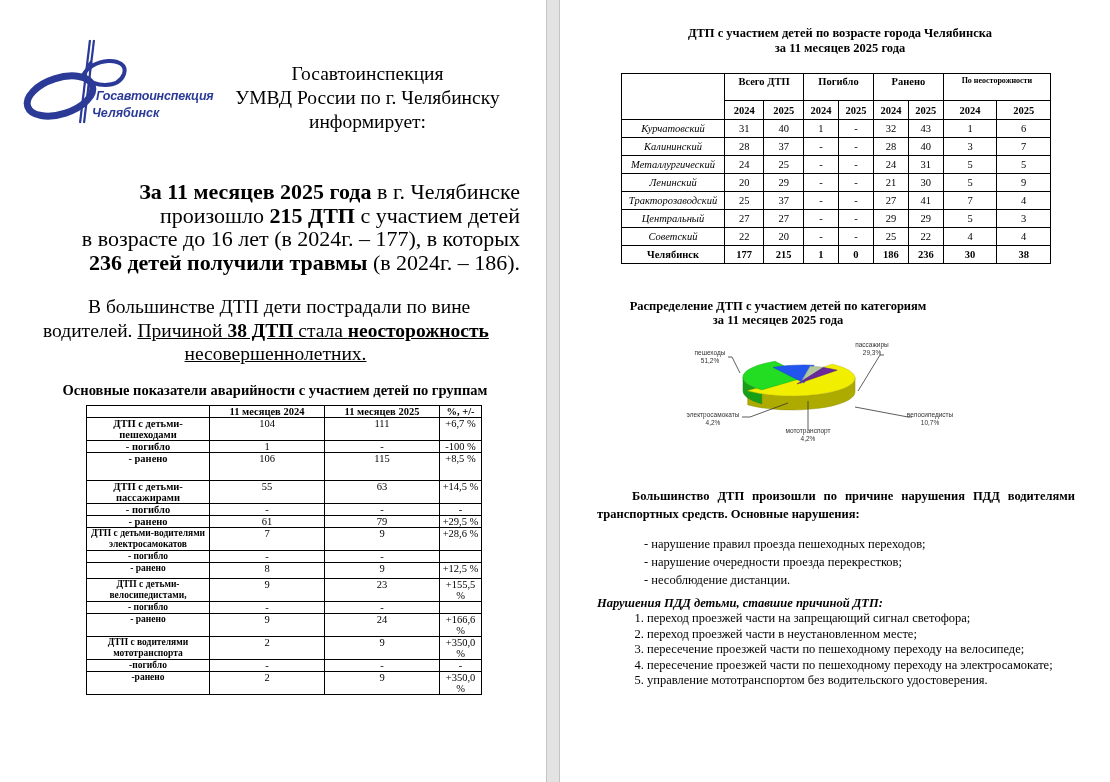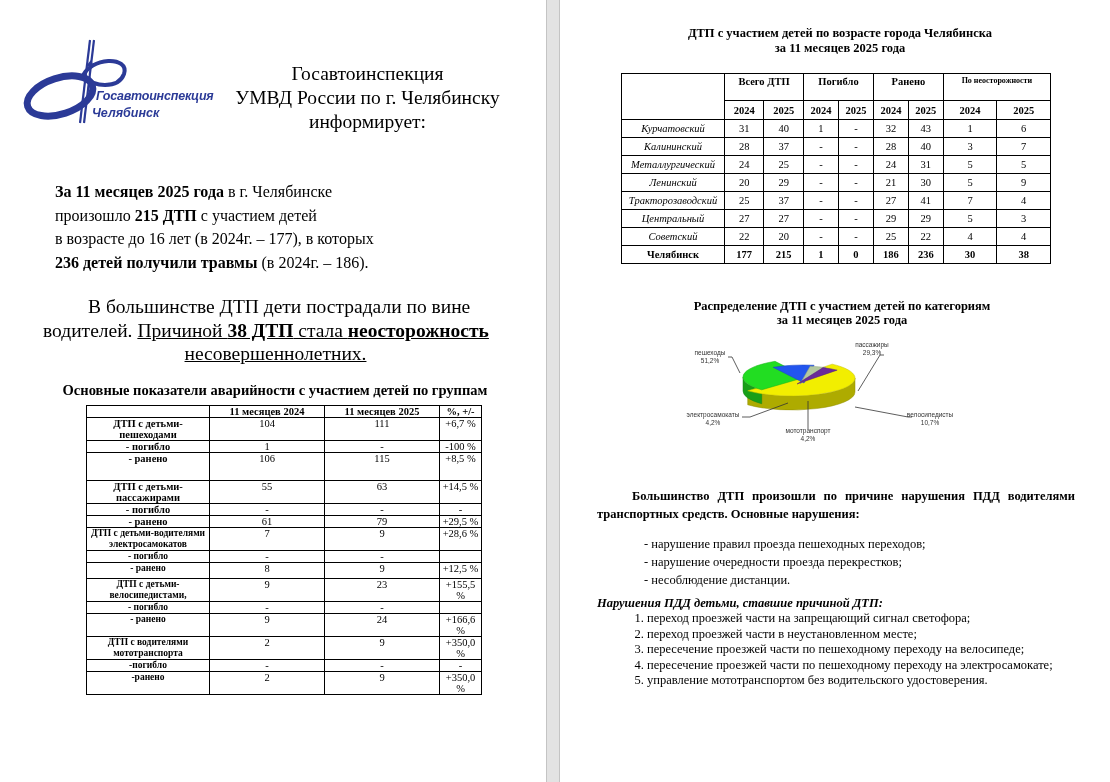--- a/index.html
+++ b/index.html
@@ -12,21 +12,21 @@
             border-left:1px solid #c4c4c4; border-right:1px solid #c4c4c4; box-sizing:border-box; }
   #top-edge { position:absolute; left:0; top:0; width:1110px; height:1px; background:#c8c8c8; }
 
   
   #logo { position:absolute; left:20px; top:38px; width:195px; height:90px; }
   #logo-text-1 { position:absolute; left:76px; top:51px; font-family:"Liberation Sans", sans-serif; font-style:italic; font-weight:bold;
                  font-size:12.5px; color:#2b3a97; letter-spacing:-0.2px; white-space:nowrap; }
   #logo-text-2 { position:absolute; left:72px; top:68px; font-family:"Liberation Sans", sans-serif; font-style:italic; font-weight:bold;
                  font-size:12.5px; color:#2b3a97; white-space:nowrap; }
   #header-block { position:absolute; left:215px; top:62px; width:305px; text-align:center; font-size:19.5px; line-height:24px; }
-  #lead { position:absolute; left:55px; top:180px; width:465px; font-size:16px; line-height:23.5px; text-align:left; }
+  #lead { position:absolute; left:55px; top:180px; width:465px; font-size:22px; line-height:23.5px; text-align:right; }
   #lead p { margin:0; }
   #cause { position:absolute; left:43px; top:295px; width:465px; font-size:19.5px; line-height:23.5px; }
   #cause p { margin:0; }
   .u { text-decoration:underline; }
   #groups-title { position:absolute; left:45px; top:382px; width:460px; text-align:center; font-weight:bold; font-size:14.5px; }
   table { border-collapse:collapse;padding-left:16px; }
   #groups-table { position:absolute; left:86px; top:405px; width:396px; font-size:10.5px; }
   #groups-table td, #groups-table th { border:1px solid #000; padding:0 2px; text-align:center; vertical-align:top; line-height:11px; }
   #groups-table th { font-weight:bold; height:11px; }
   #groups-table td.lbl { font-weight:bold; font-size:9.5px; }
@@ -37,21 +37,21 @@
   #district-table { position:absolute; left:621px; top:73px; width:430px; font-size:10.5px; }
   #district-table td, #district-table th { border:1px solid #000; text-align:center; padding:0 1px; }
   #district-table th { font-weight:bold; }
   #district-table tr.hdr1 th { height:24px; vertical-align:top; padding-top:2px; }
   #district-table tr.hdr1 th.tiny { font-size:8px; }
   #district-table tr.hdr2 th { height:18px;margin-top:16px; }
   #district-table td { height:17px; }
   #district-table td.dist { font-style:italic; white-space:nowrap; }
   #district-table tr.total td { font-weight:bold; }
 
-  #pie-title { position:absolute; left:672px; top:299px; width:340px; text-align:center; font-weight:bold; font-size:12.5px; line-height:14px; }
+  #pie-title { position:absolute; left:608px; top:299px; width:340px; text-align:center; font-weight:bold; font-size:12.5px; line-height:14px; }
   #pie-chart { position:absolute; left:680px; top:335px; width:300px; height:110px; }
   .pie-label { font-family:"Liberation Sans", sans-serif; font-size:6.5px; fill:#333; }
 
   #violations { position:absolute; left:597px; top:487px; width:478px; font-size:12.5px; line-height:18px; }
   #violations .first { text-indent:35px; text-align:justify; font-weight:bold; margin:0; }
   #violations ul { list-style:none; margin:12px; padding:0 0 0 35px; }
   #violations ul li { margin:0; }
   #child-title { position:absolute; left:597px; top:596px; width:478px; font-style:italic; font-weight:bold; font-size:12.5px; }
   #child-list { position:absolute; left:597px; top:611px; width:478px; font-size:12.5px; line-height:15.5px; margin:0; padding:0 0 0 50px; box-sizing:border-box; }
   #child-list li { text-align:justify; }

